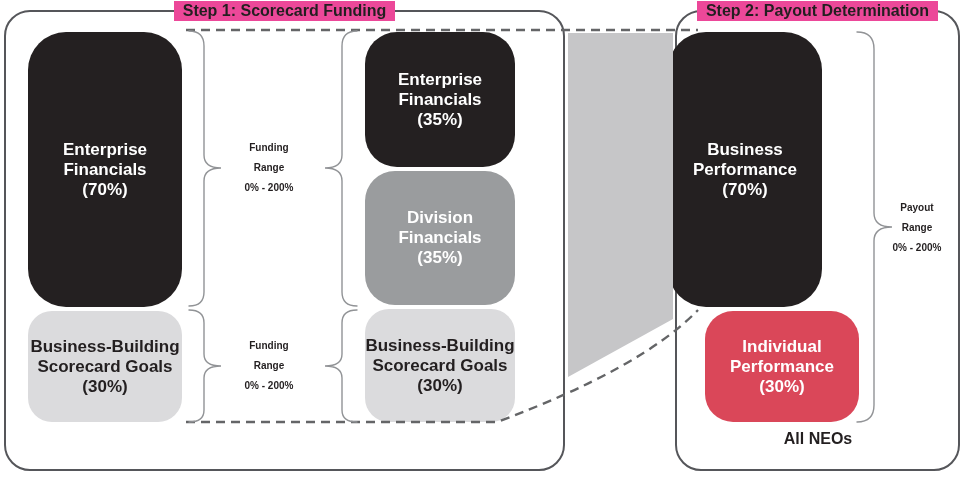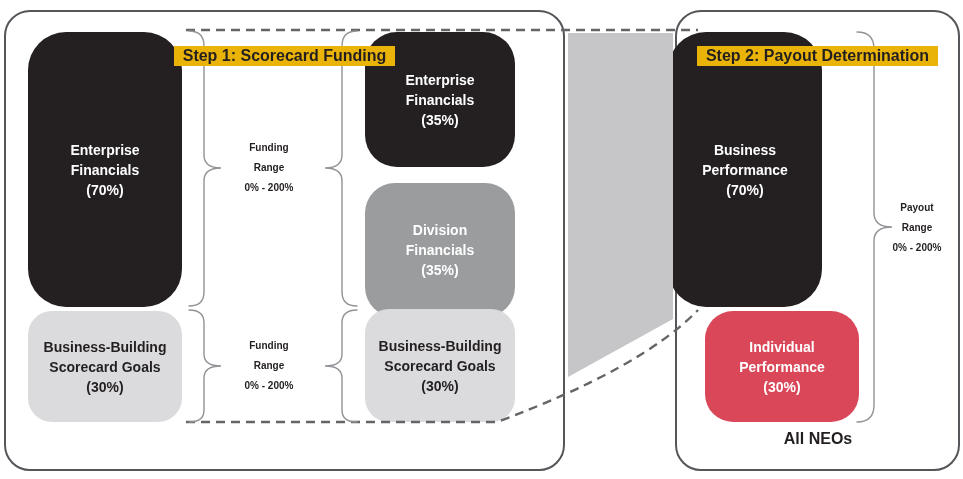--- a/index.html
+++ b/index.html
@@ -11,35 +11,35 @@
   .panel {
     position:absolute; box-sizing:border-box;
     border:2px solid #55565A; border-radius:26px; z-index:1;
   }
   #panel-step1 { left:4px;  top:10px; width:561px; height:461px; }
   #panel-step2 { left:675px; top:10px; width:285px; height:461px; }
 
   .title { position:absolute; top:1px; text-align:center; font-size:16px; z-index:6; }
   #title-step1 { left:4px;  width:561px; }
   #title-step2 { left:675px; width:285px; }
-  .title span { background:#eab308; padding:0 9px; display:inline-block; line-height:20px;margin-top:45px; }
+  .title span { background:#ec4899; padding:0 9px; display:inline-block; line-height:20px; }
 
   .box {
     position:absolute; display:flex; align-items:center; justify-content:center;
-    text-align:center; white-space:pre-line; font-size:14px; line-height:20px; z-index:2;
+    text-align:center; white-space:pre-line; font-size:17px; line-height:20px; z-index:2;
   }
   .dark  { background:#242021; color:#ffffff; }
   .mid   { background:#9A9C9E; color:#ffffff; }
   .light { background:#DBDBDD; color:#231F20; }
   .red   { background:#DA4759; color:#ffffff; }
 
   #box-ent-fin70 { left:28px;  top:32px;  width:154px; height:275px; border-radius:38px; }
   #box-bbsg-ent  { left:28px;  top:311px; width:154px; height:111px; border-radius:24px; }
   #box-ent-fin35 { left:365px; top:32px;  width:150px; height:135px; border-radius:32px; }
-  #box-div-fin35 { left:365px; top:171px; width:150px; height:134px; border-radius:30px;margin-top:12px; }
+  #box-div-fin35 { left:365px; top:171px; width:150px; height:134px; border-radius:30px; }
   #box-bbsg-div  { left:365px; top:309px; width:150px; height:113px; border-radius:24px; }
   #box-bus-perf  { left:668px; top:32px;  width:154px; height:275px; border-radius:38px; }
   #box-ind-perf  { left:705px; top:311px; width:154px; height:111px; border-radius:28px; }
 
   .rolelabel { position:absolute; text-align:center; font-size:16px; line-height:18px; z-index:2; }
   #label-enterprise-roles { left:15px;  top:430px; width:180px; }
   #label-divisional-roles { left:350px; top:430px; width:180px; }
   #label-all-neos         { left:728px; top:430px; width:180px; }
 
   .range {

